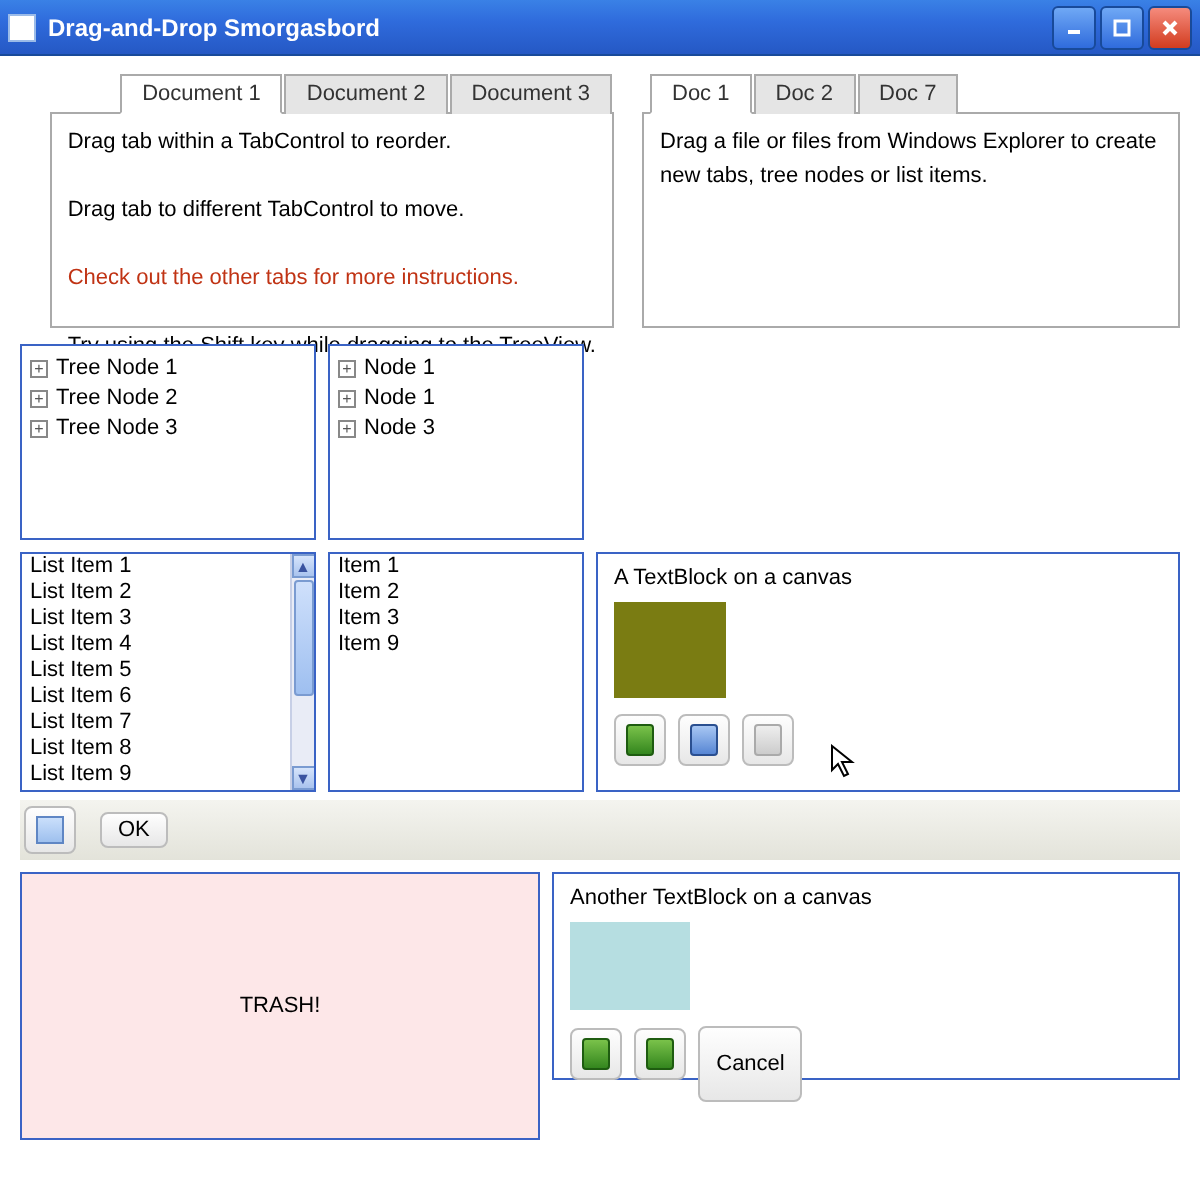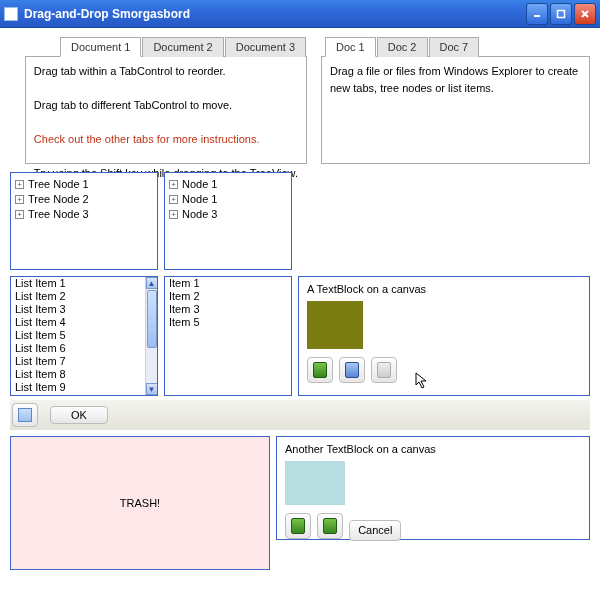--- a/index.html
+++ b/index.html
@@ -129,40 +129,40 @@
     width:16px;height:18px;
   }
   .cursor svg{width:16px;height:18px;}
 
   .ltblue-rect {width:60px;height:44px;background:#b6dee1;margin:6px 0 8px 0;}
 
   .cancelbtn, .okbtn {
     display:inline-flex;align-items:center;
     border:1px solid #bcbcbc;border-radius:4px;
     background:linear-gradient(#fefefe,#e7e7e7);
-    padding:3px 8px;height:21px;
+    padding:3px 8px;height:38px;
   }
 
   
   .toolbarrow {
     display:flex;align-items:center;gap:4px;
     background:linear-gradient(#f4f4ef,#e3e3da);
     padding:3px 2px;
     margin:4px 0 6px 0;
   }
   .toolbtn {
     width:26px;height:24px;border:1px solid #bcbcbc;border-radius:4px;
     background:linear-gradient(#fefefe,#e7e7e7);
     display:inline-flex;align-items:center;justify-content:center;
   }
   .toolbtn .calglyph{width:14px;height:14px;background:
     linear-gradient(#cadffb,#9ec0ee);border:1px solid #5f86c4;}
   .toolbarrow .spacer{width:4px;}
   .toolbarrow .okwrap{border:1px solid #bcbcbc;border-radius:4px;
-    background:linear-gradient(#fefefe,#e7e7e7);padding:2px 20px;}
+    background:linear-gradient(#fefefe,#e7e7e7);padding:2px 8px;}
 </style>
 </head>
 <body>
 
 <div class="titlebar">
   <div class="app-icon"></div>
   <div class="title-text">Drag-and-Drop Smorgasbord</div>
   <div class="winbtns">
     <div class="winbtn">
       <svg width="10" height="10">
@@ -262,21 +262,21 @@
           <div class="vsthumb"></div>
           <div class="vstrk"></div>
           <div class="vsbtn">▼</div>
         </div>
       </div>
       <div class="panel listpanel right" style="width:128px">
         <div class="listbody" style="right:16px">
           <div>Item 1</div>
           <div>Item 2</div>
           <div>Item 3</div>
-          <div>Item 5</div>
+          <div>Item 9</div>
         </div>
       </div>
       <div class="panel canvasA">
         <div>A TextBlock on a canvas</div>
         <div class="olive-rect"></div>
         <div>
           <span class="iconbtn">
               <span class="glyph green"></span>
             </span>
           <span class="iconbtn">

